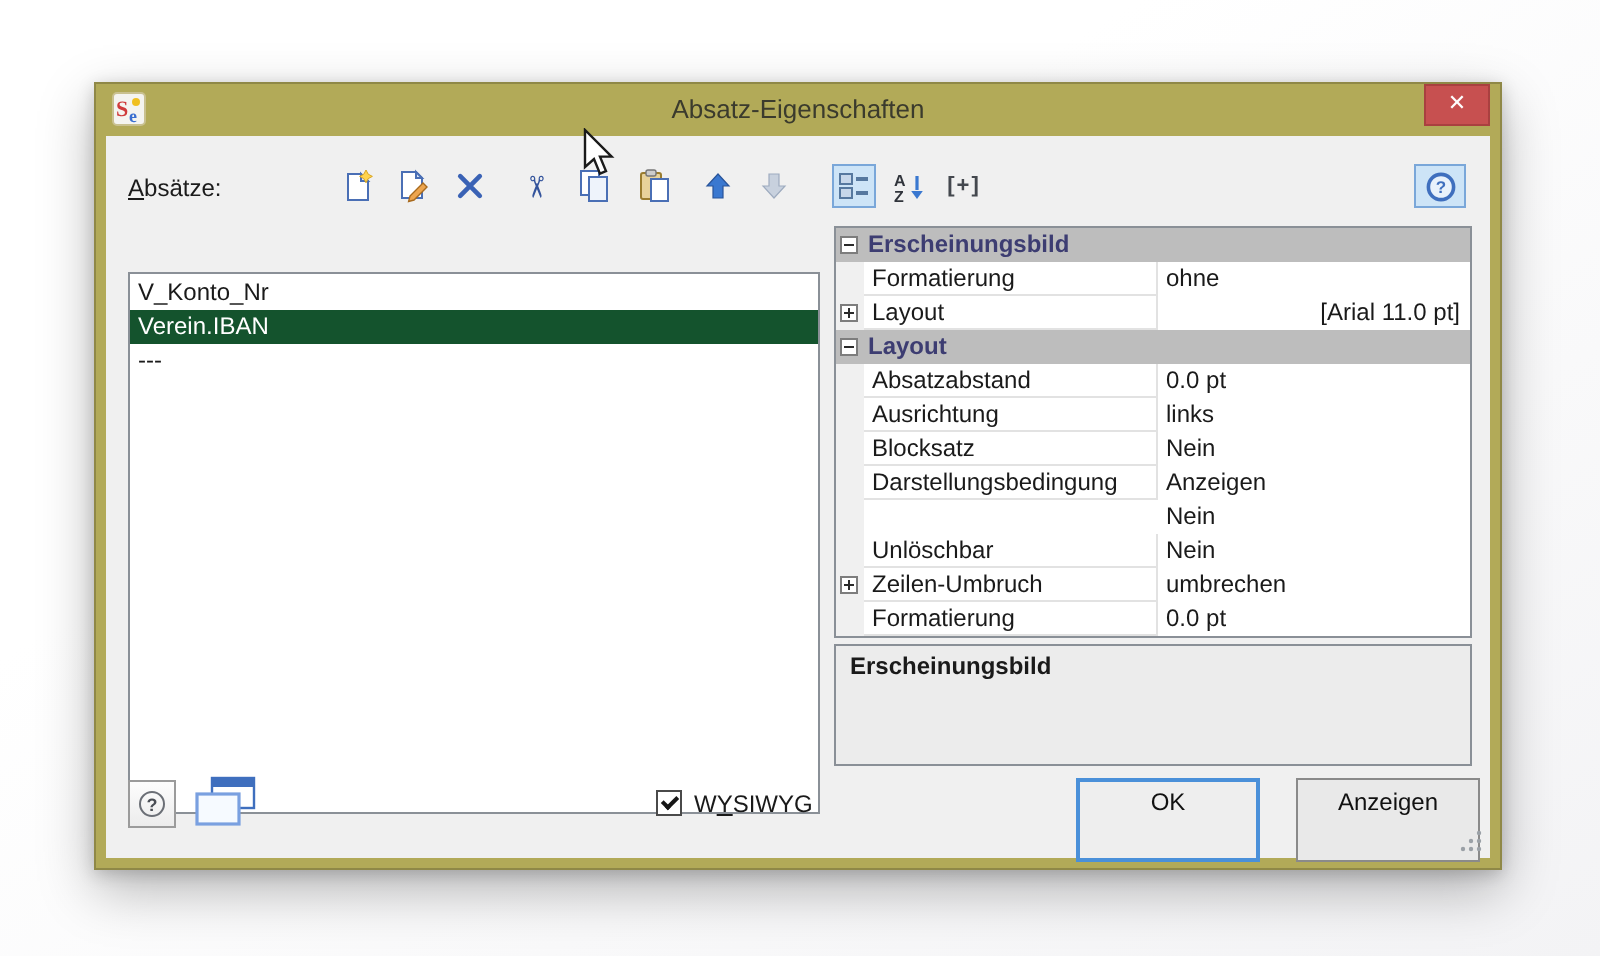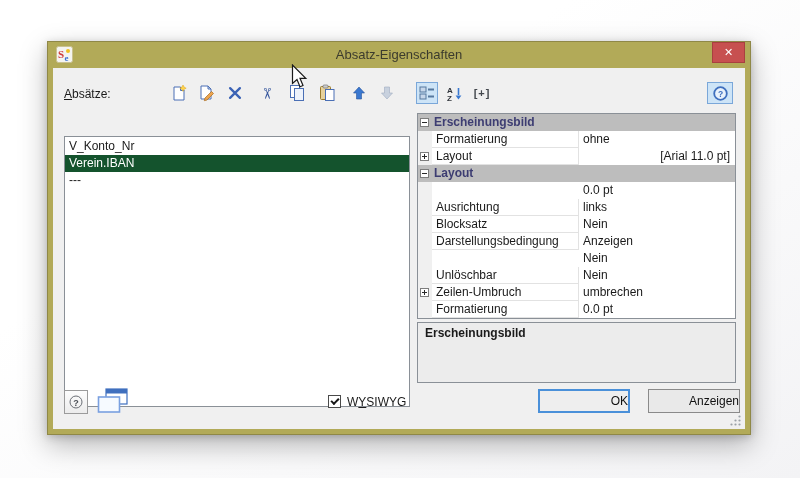--- a/index.html
+++ b/index.html
@@ -57,21 +57,21 @@
               background:#fff;border:1px solid #7d7d7d;}
   .expand-box::before{content:"";position:absolute;left:1px;right:1px;top:3px;height:1px;background:#2a2a2a;}
   .expand-box.plus::after{content:"";position:absolute;top:1px;bottom:1px;left:3px;width:1px;background:#2a2a2a;}
 
   
   .desc{position:absolute;left:364px;top:254px;width:319px;height:61px;box-sizing:border-box;
         background:#ececec;border:1px solid #8a9097;padding:3px 7px;}
   .desc-title{font-weight:bold;color:#1a1a1a;}
 
   
-  .btn{position:absolute;top:321px;width:92px;height:24px;box-sizing:border-box;text-align:right;
+  .btn{position:absolute;top:321px;width:92px;height:42px;box-sizing:border-box;text-align:center;
        background:#e9e9e9;border:1px solid #8a8a8a;line-height:22px;color:#111;}
   .btn.default{border:2px solid #4a90d9;line-height:20px;background:#eeeeee;}
   .help-btn{position:absolute;left:11px;top:322px;width:24px;height:24px;box-sizing:border-box;
             border:1px solid #9b9b9b;background:linear-gradient(#fdfdfd,#ececec);
             display:flex;align-items:center;justify-content:center;}
   .cascade-btn{position:absolute;left:42px;top:319px;width:36px;height:28px;
                display:flex;align-items:center;justify-content:center;}
   .checkbox{position:absolute;left:275px;top:327px;width:13px;height:13px;box-sizing:border-box;
             background:#fff;border:1px solid #4a4a4a;}
   .checkbox::after{content:"";position:absolute;left:2px;top:2px;width:6px;height:3px;
@@ -202,20 +202,21 @@
           <span class="pg-name">Layout</span>
           <span class="pg-value right">[Arial 11.0 pt]</span>
         </div>
         <div class="pg-row pg-cat" style="top:51px">
           <span class="pg-margin"></span>
           <span class="expand-box"></span>
           <span class="pg-cat-label">Layout</span>
         </div>
         <div class="pg-row" style="top:68px">
           <span class="pg-margin"></span>
+          <span class="pg-name">Absatzabstand</span>
           <span class="pg-value">0.0 pt</span>
         </div>
         <div class="pg-row" style="top:85px">
           <span class="pg-margin"></span>
           <span class="pg-name">Ausrichtung</span>
           <span class="pg-value">links</span>
         </div>
         <div class="pg-row" style="top:102px">
           <span class="pg-margin"></span>
           <span class="pg-name">Blocksatz</span>

